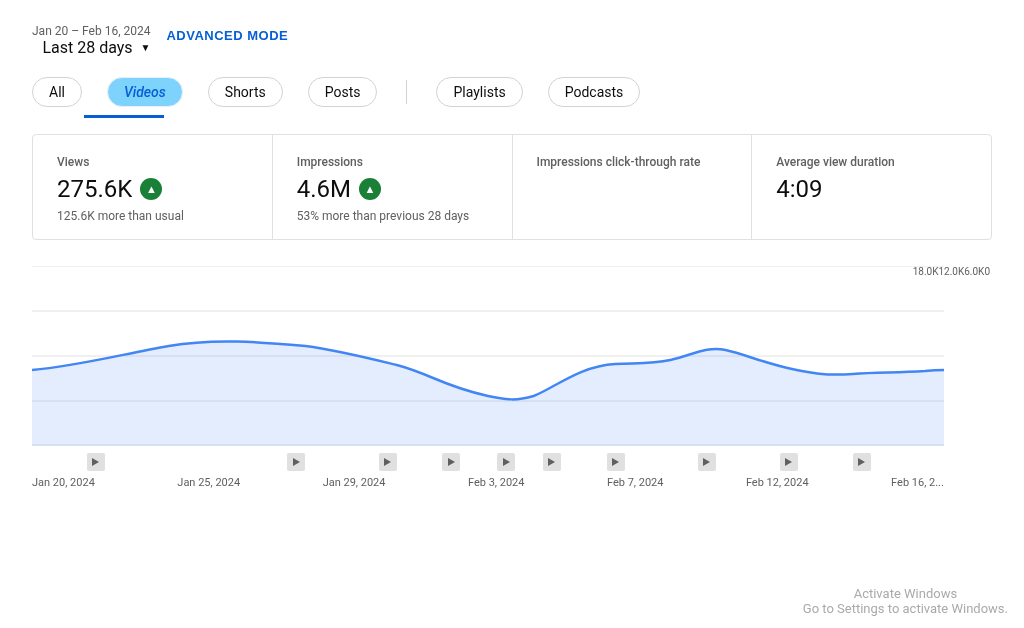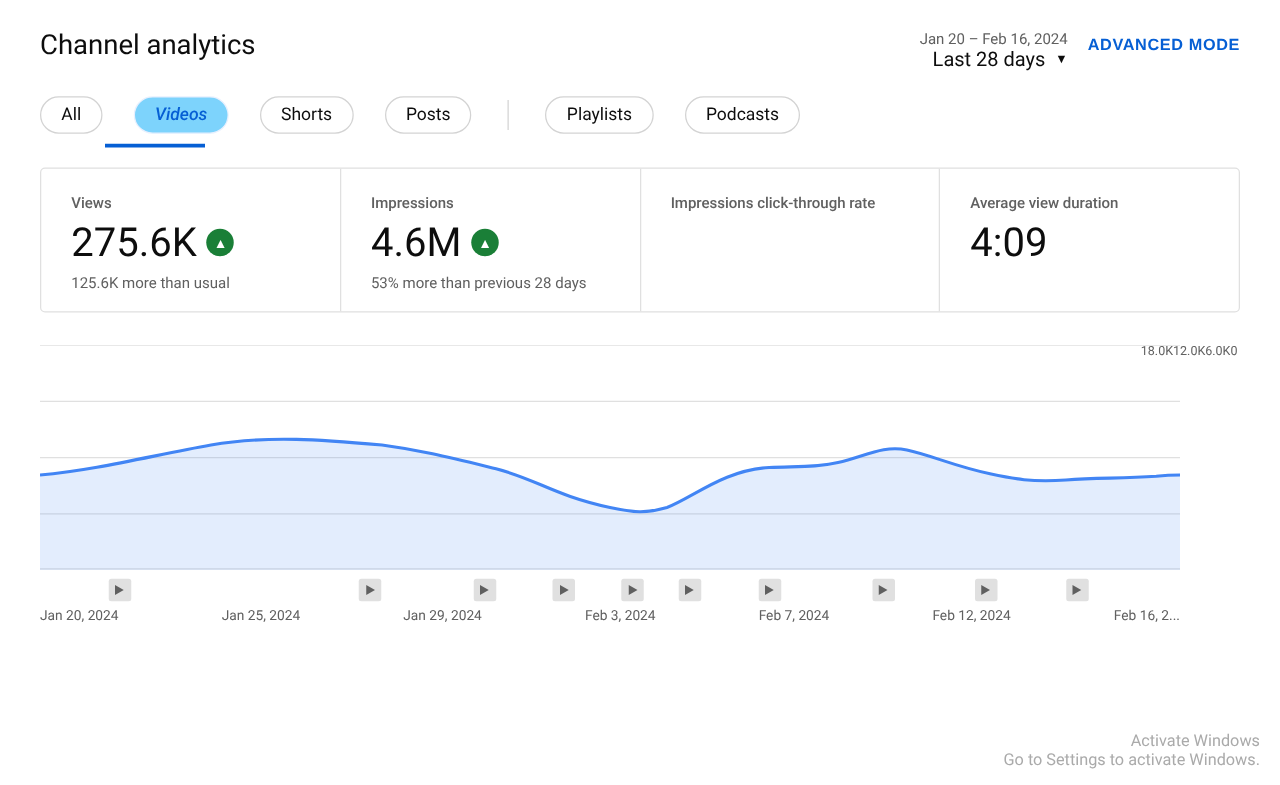--- a/index.html
+++ b/index.html
@@ -132,21 +132,21 @@
       margin-bottom: 6px;
       font-weight: 500;
     }
     .metric-value-row {
       display: flex;
       align-items: center;
       gap: 8px;
       margin-bottom: 6px;
     }
     .metric-value {
-      font-size: 32px;
+      font-size: 24px;
       font-weight: 400;
       color: #0d0d0d;
     }
     .trend-up {
       width: 22px;
       height: 22px;
       border-radius: 50%;
       background: #1a7f37;
       display: flex;
       align-items: center;
@@ -232,36 +232,35 @@
       border: none;
       margin-top: 12px;
       display: inline-block;
     }
     .activate-windows-notice {
       position: fixed;
       bottom: 12px;
       right: 16px;
       color: #aaa;
       font-size: 13px;
-      text-align: right;
+      text-align: center;
     }
     .bottom-row {
       display: flex;
       justify-content: space-between;
       align-items: flex-end;
       margin-top: 8px;
     }
   </style>
 </head>
 <body>
 
 <div class="page-container">
 
   <div class="header-row">
-    <h1 class="page-title">Channel analytics</h1>
     <div style="display:flex; align-items:flex-start; gap:16px;">
       <div class="date-range-container">
         <span class="date-range-label">Jan 20 – Feb 16, 2024</span>
         <span class="date-range-value">
           <span>Last 28 days</span>
           <span class="chevron-down">▼</span>
         </span>
       </div>
       <button class="advanced-mode-btn">ADVANCED MODE</button>
     </div>

